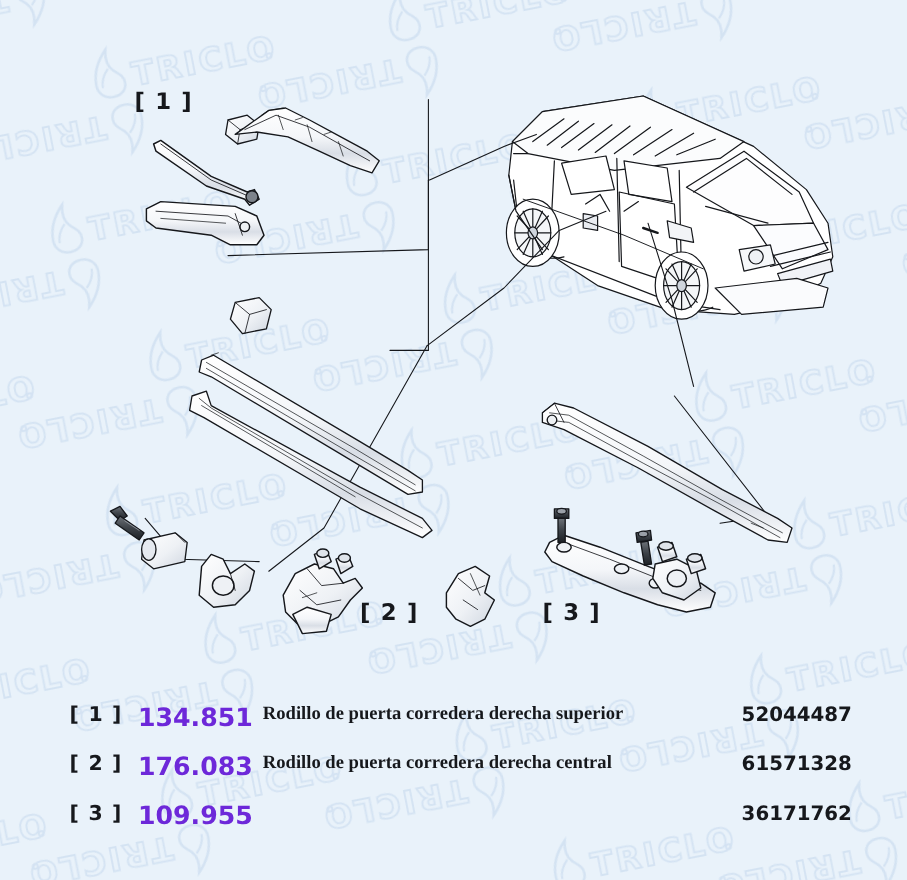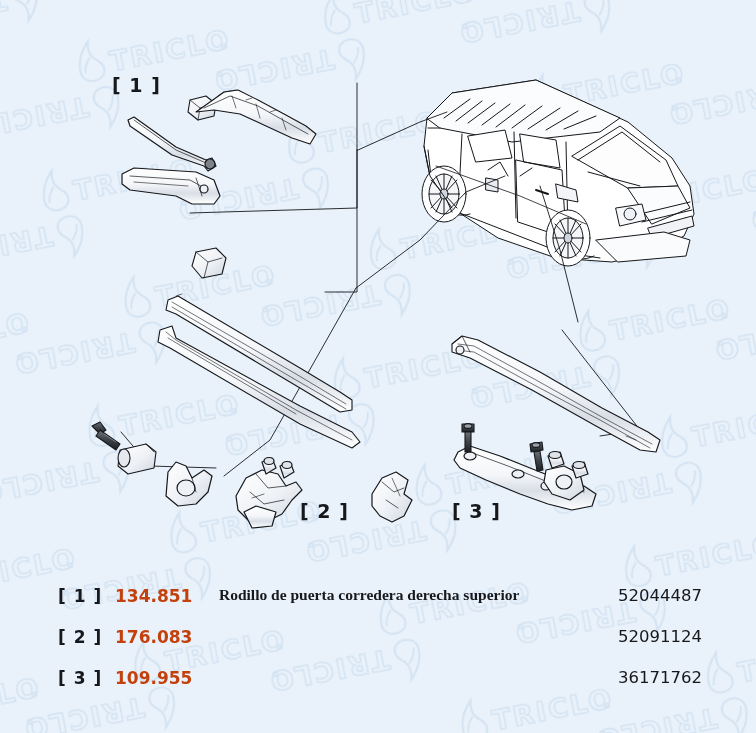--- a/index.html
+++ b/index.html
@@ -31,28 +31,28 @@
   
   #legend{position:absolute;left:0;top:586px;width:756px;z-index:4;}
   .lrow{position:relative;height:41px;}
   .lrow > div{position:absolute;top:0;white-space:nowrap;}
   .c-ref{
     left:58px;font-family:"DejaVu Sans",sans-serif;font-weight:700;
     font-size:17px;color:#16181c;letter-spacing:1px;
   }
   .c-code{
     left:115px;font-family:"DejaVu Sans",sans-serif;font-weight:700;
-    font-size:17px;color:#c2410c;letter-spacing:0px;
+    font-size:21px;color:#6d28d9;letter-spacing:0px;
   }
   .c-desc{
     left:219px;font-family:Liberation Serif, serif;font-weight:700;
     font-size:15.5px;color:#16181c;
   }
   .c-oem{
-    left:618px;font-family:"DejaVu Sans",sans-serif;font-weight:400;
+    left:618px;font-family:"DejaVu Sans",sans-serif;font-weight:700;
     font-size:16.5px;color:#16181c;
   }
 </style>
 </head>
 <body>
 
 <div id="stage">
 
   <div id="watermark">
     <svg viewBox="0 0 756 733" xmlns="http://www.w3.org/2000/svg">
@@ -416,21 +416,22 @@
     <div class="lrow">
       <div class="c-ref">[ 1 ]</div>
       <div class="c-code">134.851</div>
       <div class="c-desc">Rodillo de puerta corredera derecha superior</div>
       <div class="c-oem">52044487</div>
     </div>
 
     <div class="lrow">
       <div class="c-ref">[ 2 ]</div>
       <div class="c-code">176.083</div>
-      <div class="c-oem">52091124</div>
+      <div class="c-desc">Rodillo de puerta corredera derecha central</div>
+      <div class="c-oem">61571328</div>
     </div>
 
     <div class="lrow">
       <div class="c-ref">[ 3 ]</div>
       <div class="c-code">109.955</div>
       <div class="c-oem">36171762</div>
     </div>
 
   </div>
 

